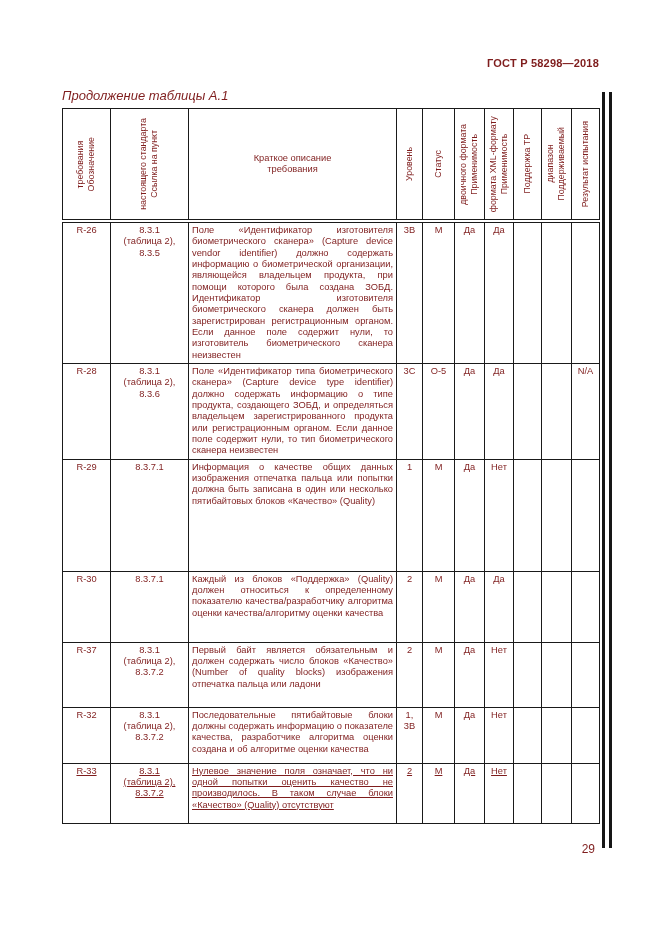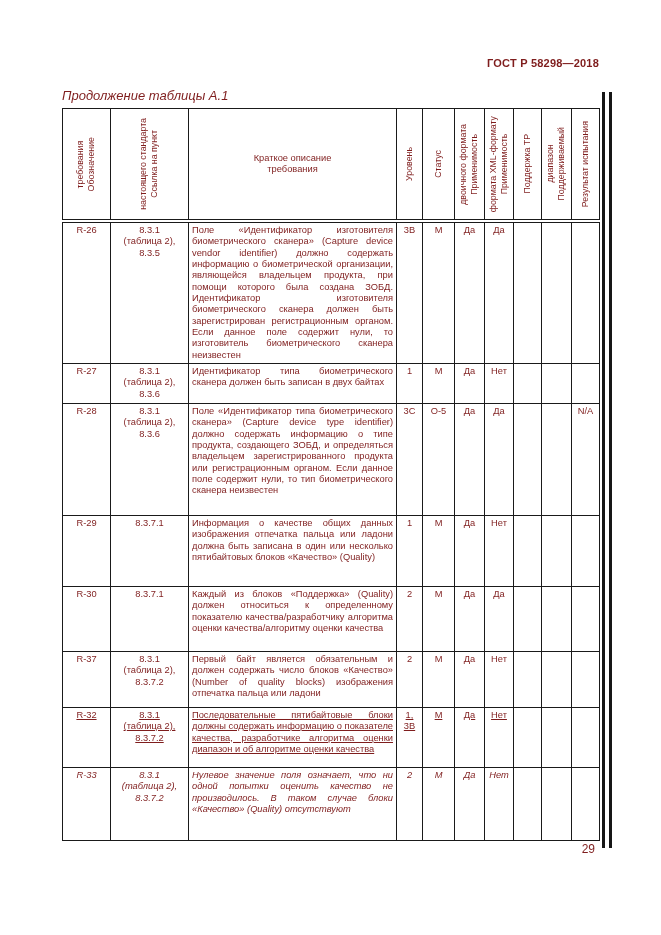--- a/index.html
+++ b/index.html
@@ -124,51 +124,37 @@
       <td class="c-desc">Поле «Идентификатор изготовителя биометрического сканера» (Capture device vendor identifier) должно содержать информацию о биометрической организации, являющейся владельцем продукта, при помощи которого была создана ЗОБД. Идентификатор изготовителя биометрического сканера должен быть зарегистрирован регистрационным органом. Если данное поле содержит нули, то изготовитель биометрического сканера неизвестен</td>
       <td class="c-level">3В</td>
       <td class="c-status">М</td>
       <td class="c-bin">Да</td>
       <td class="c-xml">Да</td>
       <td class="c-tr"></td>
       <td class="c-range"></td>
       <td class="c-result"></td>
     </tr>
         <tr>
-      <td class="c-id">R-27</td>
-      <td class="c-ref">8.3.1
-(таблица 2),
-8.3.6</td>
-      <td class="c-desc">Идентификатор типа биометрического сканера должен быть записан в двух байтах</td>
-      <td class="c-level">1</td>
-      <td class="c-status">М</td>
-      <td class="c-bin">Да</td>
-      <td class="c-xml">Нет</td>
-      <td class="c-tr"></td>
-      <td class="c-range"></td>
-      <td class="c-result"></td>
-    </tr>
-        <tr>
       <td class="c-id">R-28</td>
       <td class="c-ref">8.3.1
 (таблица 2),
 8.3.6</td>
       <td class="c-desc">Поле «Идентификатор типа биометрического сканера» (Capture device type identifier) должно содержать информацию о типе продукта, создающего ЗОБД, и определяться владельцем зарегистрированного продукта или регистрационным органом. Если данное поле содержит нули, то тип биометрического сканера неизвестен</td>
       <td class="c-level">3С</td>
       <td class="c-status">О-5</td>
       <td class="c-bin">Да</td>
       <td class="c-xml">Да</td>
       <td class="c-tr"></td>
       <td class="c-range"></td>
       <td class="c-result">N/A</td>
     </tr>
         <tr>
       <td class="c-id">R-29</td>
       <td class="c-ref">8.3.7.1</td>
-      <td class="c-desc">Информация о качестве общих данных изображения отпечатка пальца или ладони должна быть записана в один или несколько пятибайтовых блоков «Качество» (Quality)</td>
+      <td class="c-desc">Информация о качестве общих данных изображения отпечатка пальца или попытки должна быть записана в один или несколько пятибайтовых блоков «Качество» (Quality)</td>
       <td class="c-level">1</td>
       <td class="c-status">М</td>
       <td class="c-bin">Да</td>
       <td class="c-xml">Нет</td>
       <td class="c-tr"></td>
       <td class="c-range"></td>
       <td class="c-result"></td>
     </tr>
         <tr>
       <td class="c-id">R-30</td>
@@ -194,21 +180,21 @@
       <td class="c-xml">Нет</td>
       <td class="c-tr"></td>
       <td class="c-range"></td>
       <td class="c-result"></td>
     </tr>
         <tr>
       <td class="c-id">R-32</td>
       <td class="c-ref">8.3.1
 (таблица 2),
 8.3.7.2</td>
-      <td class="c-desc">Последовательные пятибайтовые блоки должны содержать информацию о показателе качества, разработчике алгоритма оценки диапазон и об алгоритме оценки качества</td>
+      <td class="c-desc">Последовательные пятибайтовые блоки должны содержать информацию о показателе качества, разработчике алгоритма оценки создана и об алгоритме оценки качества</td>
       <td class="c-level">1,
 3В</td>
       <td class="c-status">М</td>
       <td class="c-bin">Да</td>
       <td class="c-xml">Нет</td>
       <td class="c-tr"></td>
       <td class="c-range"></td>
       <td class="c-result"></td>
     </tr>
         <tr>

